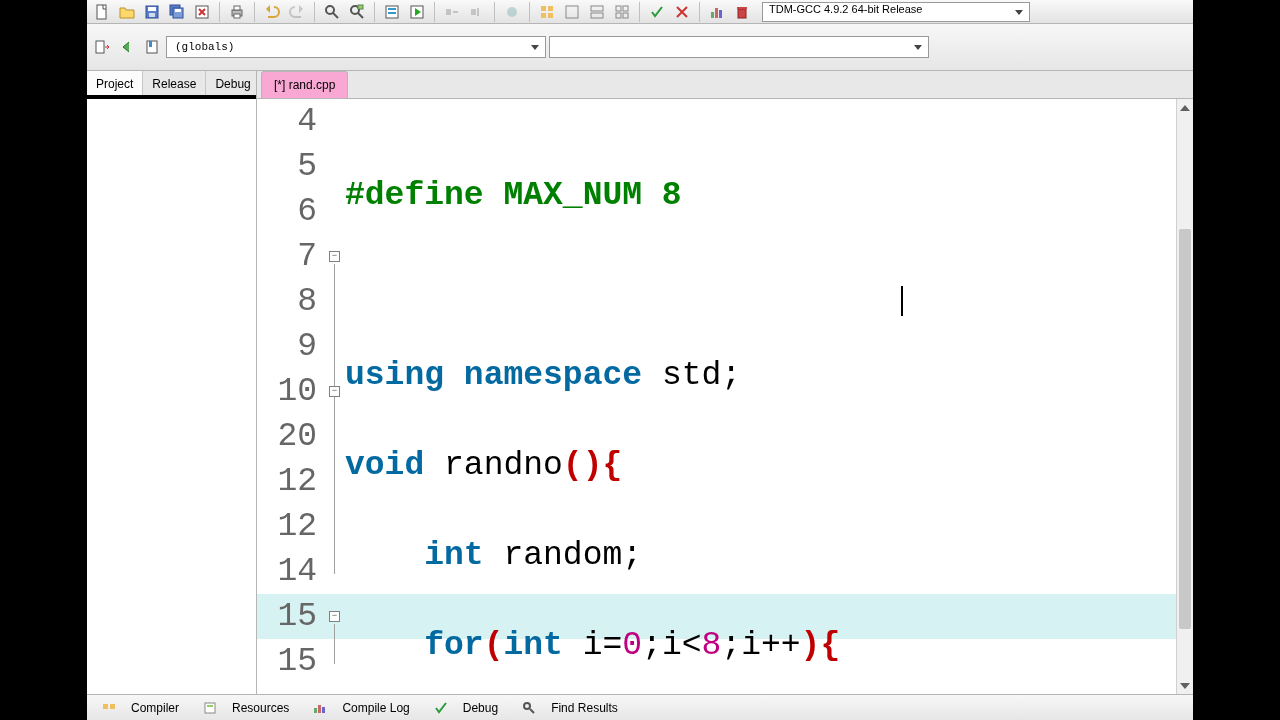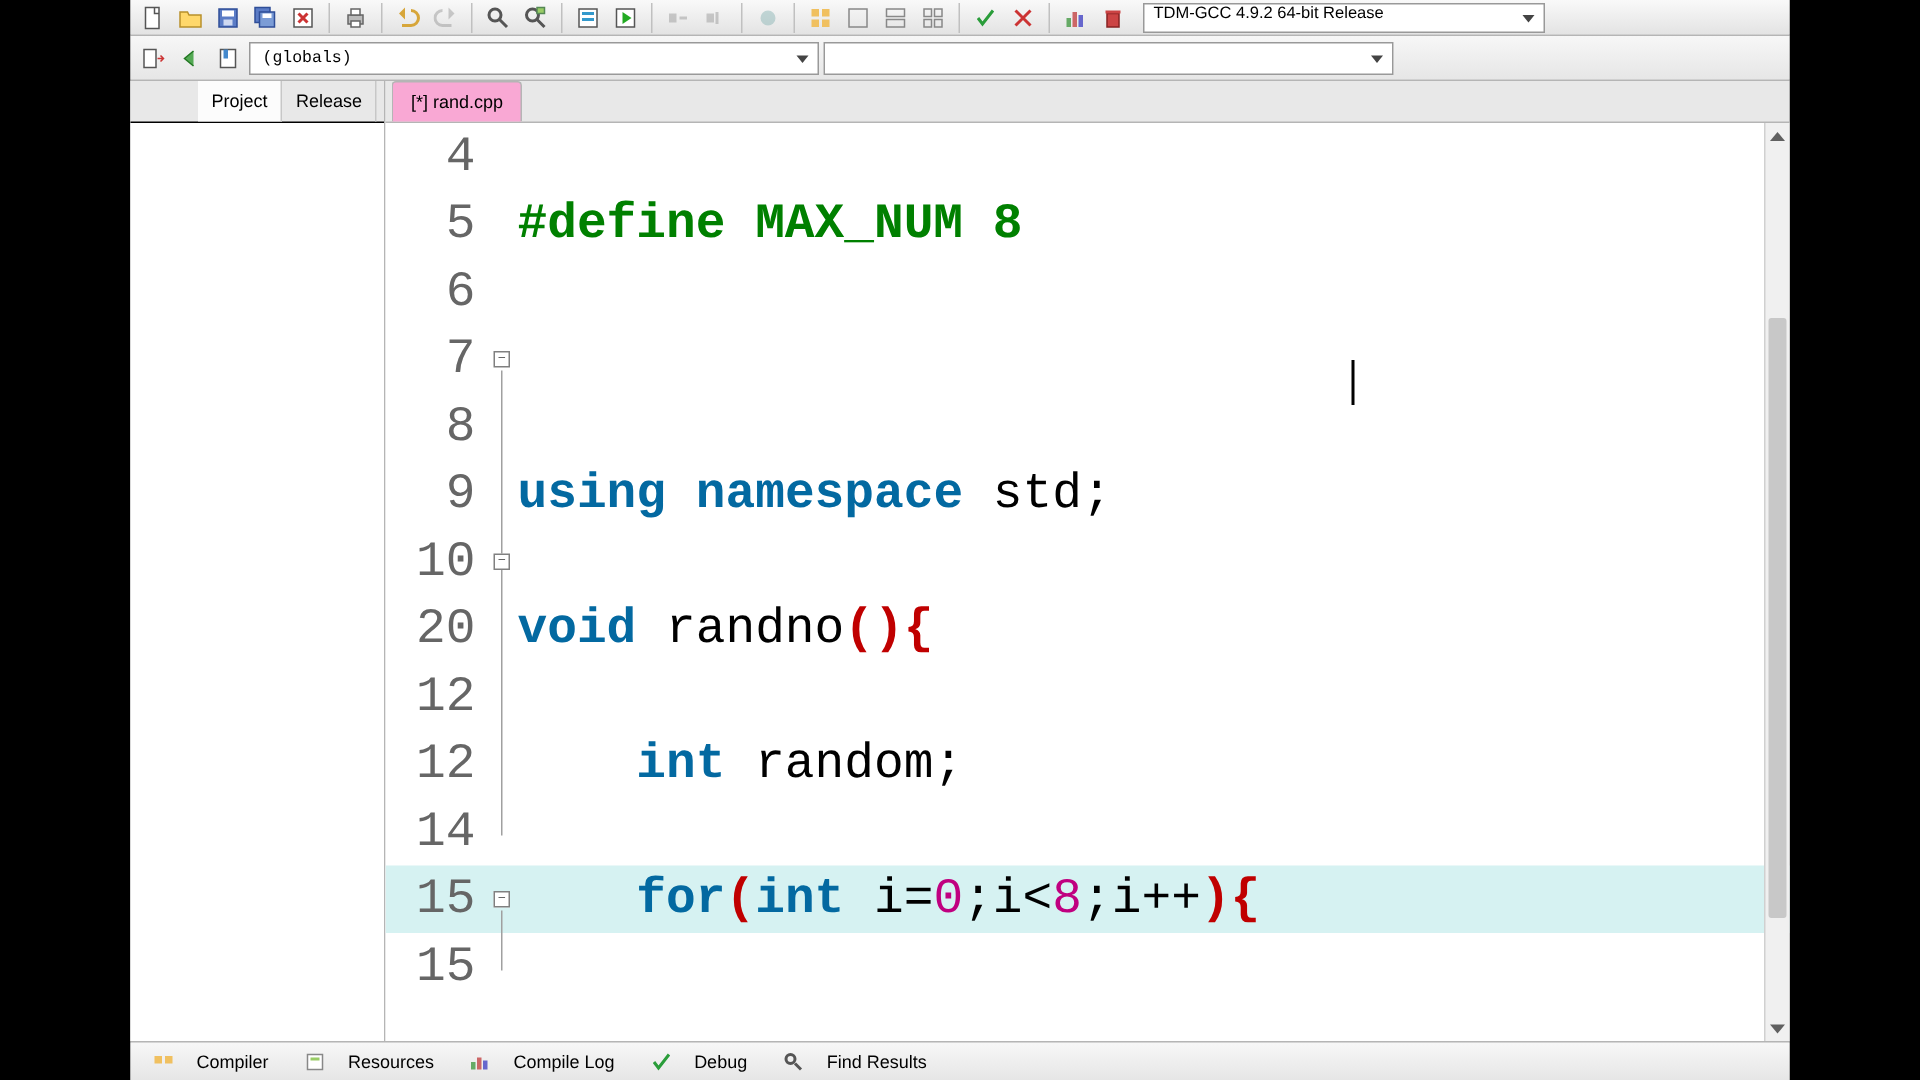--- a/index.html
+++ b/index.html
@@ -7,39 +7,39 @@
   .app { position: absolute; left: 87px; top: 0; width: 1106px; height: 720px; background: #f0f0f0; display: flex; flex-direction: column; }
   
   .toolbar1 { height: 24px; background: linear-gradient(#f9f9f9,#e3e3e3); border-bottom: 1px solid #b5b5b5; display: flex; align-items: center; padding: 0 4px; gap: 3px; }
   .toolbar1 .sep { width: 1px; height: 20px; background: #c0c0c0; margin: 0 3px; }
   .tb-btn { width: 22px; height: 20px; display: inline-flex; align-items: center; justify-content: center; border: 1px solid transparent; border-radius: 2px; cursor: pointer; }
   .tb-btn svg { width: 16px; height: 16px; }
   .tb-btn.disabled { opacity: 0.4; cursor: default; }
   .compiler-dd { margin-left: 6px; height: 20px; border: 1px solid #999; background: #fff; display: flex; padding: 0 18px 0 6px; font-size: 11px; position: relative; width: 268px; }
   .compiler-dd::after { content: ""; position: absolute; right: 6px; top: 7px; border-left: 4px solid transparent; border-right: 4px solid transparent; border-top: 5px solid #444; }
   
-  .toolbar2 { height: 30px; background: linear-gradient(#f7f7f7,#e6e6e6); border-bottom: 1px solid #b5b5b5; display: flex; align-items: center; padding: 0 4px; gap: 3px; }
+  .toolbar2 { height: 47px; background: linear-gradient(#f7f7f7,#e6e6e6); border-bottom: 1px solid #b5b5b5; display: flex; align-items: center; padding: 0 4px; gap: 3px; }
   .dd2 { height: 22px; border: 1px solid #999; background: #fff; display: flex; align-items: center; padding: 0 20px 0 8px; font-size: 11px; position: relative; }
   .dd2::after { content: ""; position: absolute; right: 6px; top: 8px; border-left: 4px solid transparent; border-right: 4px solid transparent; border-top: 5px solid #444; }
   .dd2.scope { width: 380px; font-family: 'Courier New', monospace; }
   .dd2.member { width: 380px; }
   
   .main { flex: 1; display: flex; min-height: 0; }
   .sidebar { width: 170px; background: #f0f0f0; border-right: 1px solid #b5b5b5; display: flex; flex-direction: column; }
-  .side-tabs { height: 28px; display: flex; border-bottom: 1px solid #000000; background:#e8e8e8;padding-left:45px; }
+  .side-tabs { height: 28px; display: flex; border-bottom: 4px solid #000000; background:#e8e8e8; }
   .side-tab { padding: 6px 9px; font-size: 12px; border-right: 1px solid #c7c7c7; cursor: pointer; }
   .side-tab.active { background:#fcfcfc; }
   .side-body { flex: 1; background: #fff; }
   .editor-wrap { flex: 1; display: flex; flex-direction: column; min-width: 0; }
   .file-tabs { height: 28px; display: flex; align-items: end; background: #e8e8e8; border-bottom: 1px solid #b5b5b5; padding-left: 4px; }
   .file-tab { padding: 6px 12px; background: #f9a8d4; border: 1px solid #b5b5b5; border-bottom: none; border-top-left-radius: 3px; border-top-right-radius: 3px; font-size: 12px; cursor: pointer; }
   .editor { flex: 1; position: relative; display: flex; background: #fff; font-family: Consolas, 'Courier New', monospace; font-size: 33px; line-height: 45px; overflow: hidden; }
   .gutter { width: 70px; text-align: right; color: #666; padding-right: 10px; user-select: none; }
   .foldcol { width: 18px; position: relative; }
-  .code { flex: 1; position: relative; white-space: pre; }
+  .code { flex: 1; position: relative; white-space: pre; margin-top: 29px; }
   .codeline { height: 45px; position:relative; }
   .hl-current { position:absolute; left:0; right:0; height:45px; background:#d6f2f2; }
   .kw { color:#0369a1; font-weight:bold; }
   .pp { color:#008000; font-weight:bold; }
   .num { color:#c00080; }
   .paren { color:#c00000; font-weight:bold; }
   .cursor-ibeam { position:absolute; top:158px; left:556px; width:2px; height:30px; background:#000; }
   .foldbox { position:absolute; left:2px; width:11px; height:11px; border:1px solid #808080; background:#fff; font-size:9px; line-height:9px; text-align:center; color:#606060; }
   .foldline { position:absolute; left:7px; width:1px; background:#a0a0a0; }
   .scroll-v { position:absolute; right:0; top:0; bottom:0; width:17px; background:#f0f0f0; border-left:1px solid #d0d0d0; }

